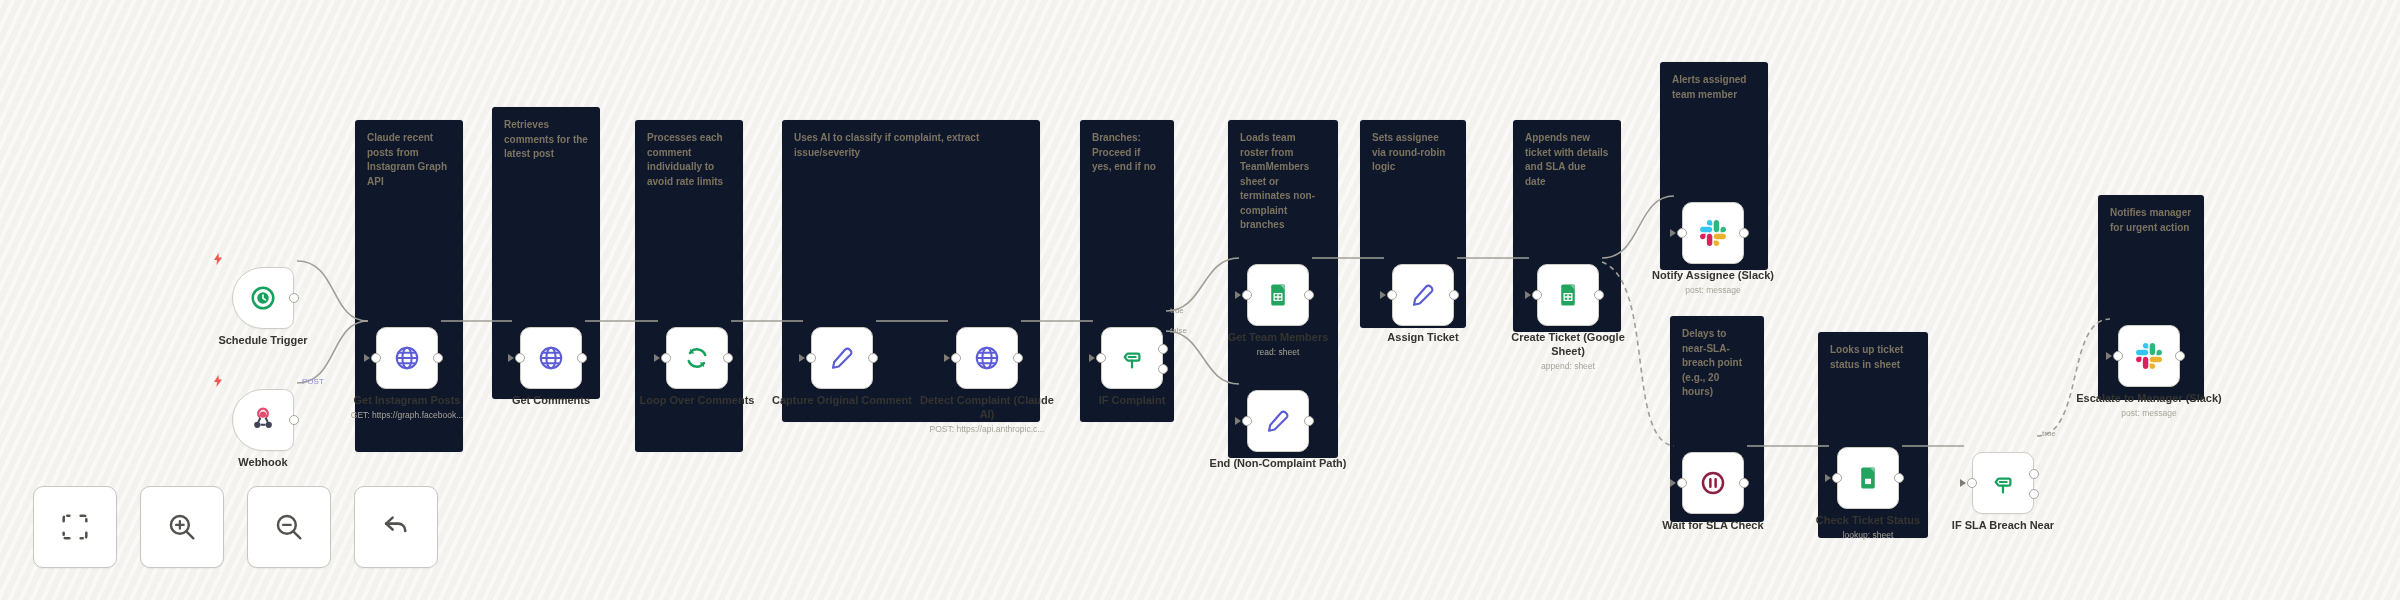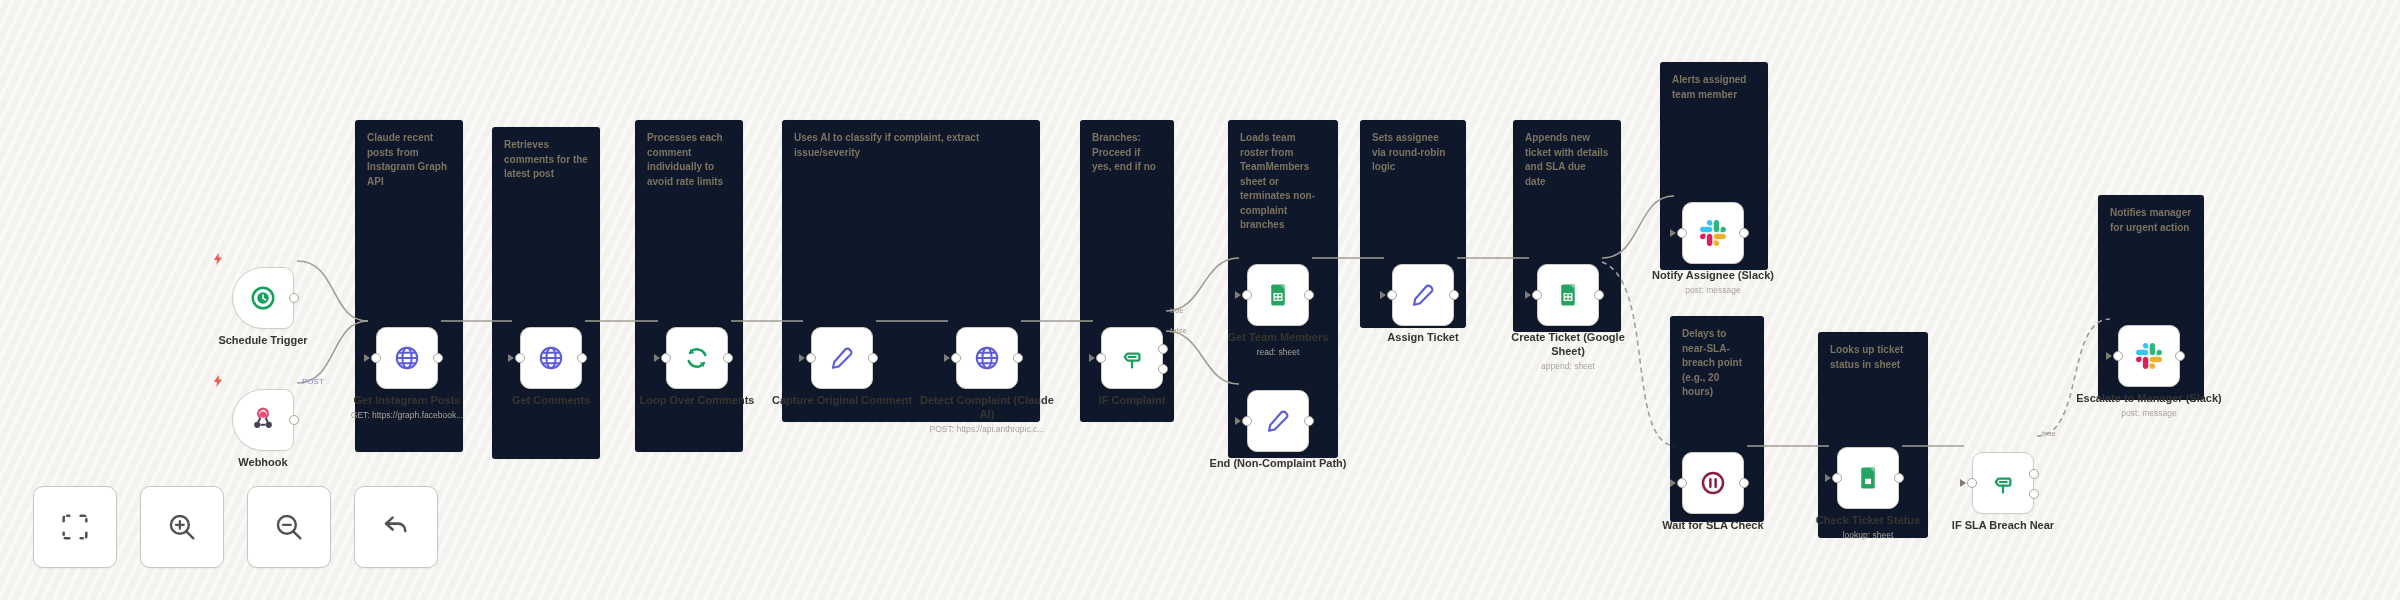--- a/index.html
+++ b/index.html
@@ -67,21 +67,21 @@
     cursor:pointer; box-shadow:0 1px 2px rgba(0,0,0,0.05);
   }
   .tbtn svg { width:34px; height:34px; }
 </style>
 </head>
 <body>
 
 <div class="canvas">
 
   <div class="sticky" style="left:355px;top:120px;width:108px;height:332px">Claude recent posts from Instagram Graph API</div>
-  <div class="sticky" style="left:492px;top:127px;width:108px;height:332px">Retrieves comments for the latest post</div>
+  <div class="sticky" style="left:492px;top:107px;width:108px;height:292px">Retrieves comments for the latest post</div>
   <div class="sticky" style="left:635px;top:120px;width:108px;height:332px">Processes each comment individually to avoid rate limits</div>
   <div class="sticky" style="left:782px;top:120px;width:258px;height:302px">Uses AI to classify if complaint, extract issue/severity</div>
   <div class="sticky" style="left:1080px;top:120px;width:94px;height:302px">Branches: Proceed if yes, end if no</div>
   <div class="sticky" style="left:1228px;top:120px;width:110px;height:338px">Loads team roster from TeamMembers sheet or terminates non-complaint branches</div>
   <div class="sticky" style="left:1360px;top:120px;width:106px;height:208px">Sets assignee via round-robin logic</div>
   <div class="sticky" style="left:1513px;top:120px;width:108px;height:212px">Appends new ticket with details and SLA due date</div>
   <div class="sticky" style="left:1660px;top:62px;width:108px;height:208px">Alerts assigned team member</div>
   <div class="sticky" style="left:1670px;top:316px;width:94px;height:206px">Delays to near-SLA-breach point (e.g., 20 hours)</div>
   <div class="sticky" style="left:1818px;top:332px;width:110px;height:206px">Looks up ticket status in sheet</div>
   <div class="sticky" style="left:2098px;top:195px;width:106px;height:205px">Notifies manager for urgent action</div>

